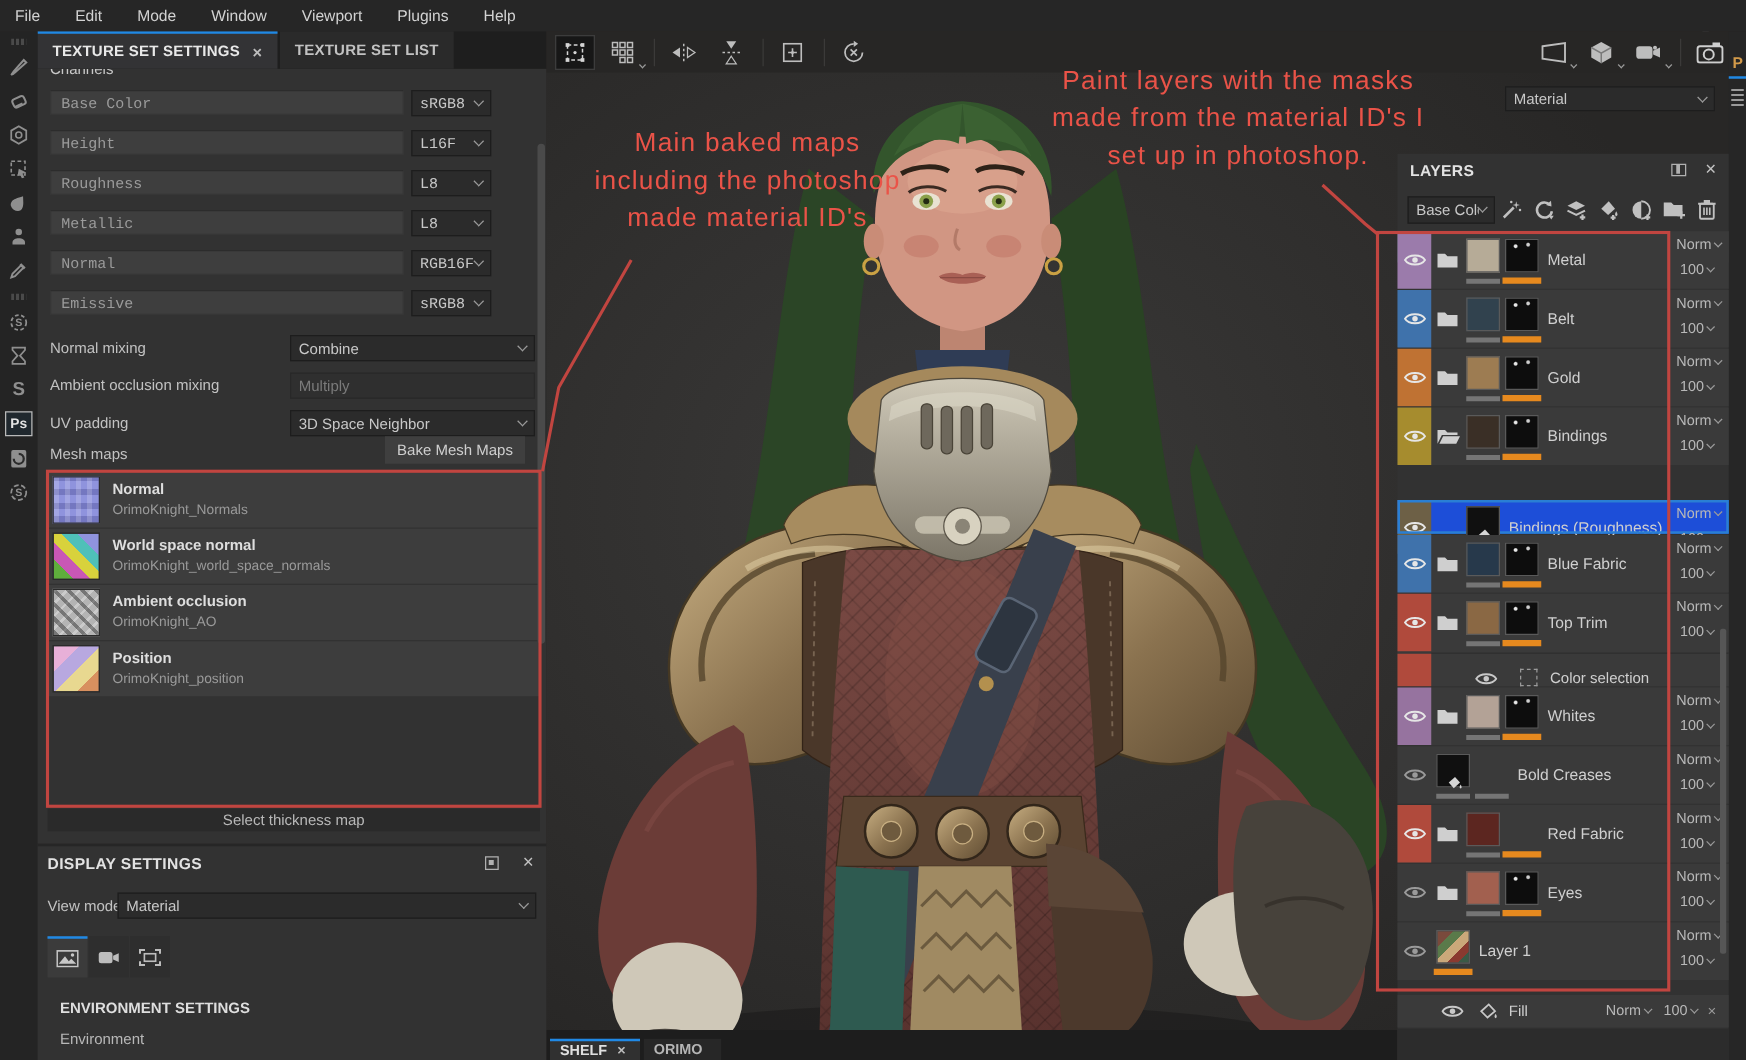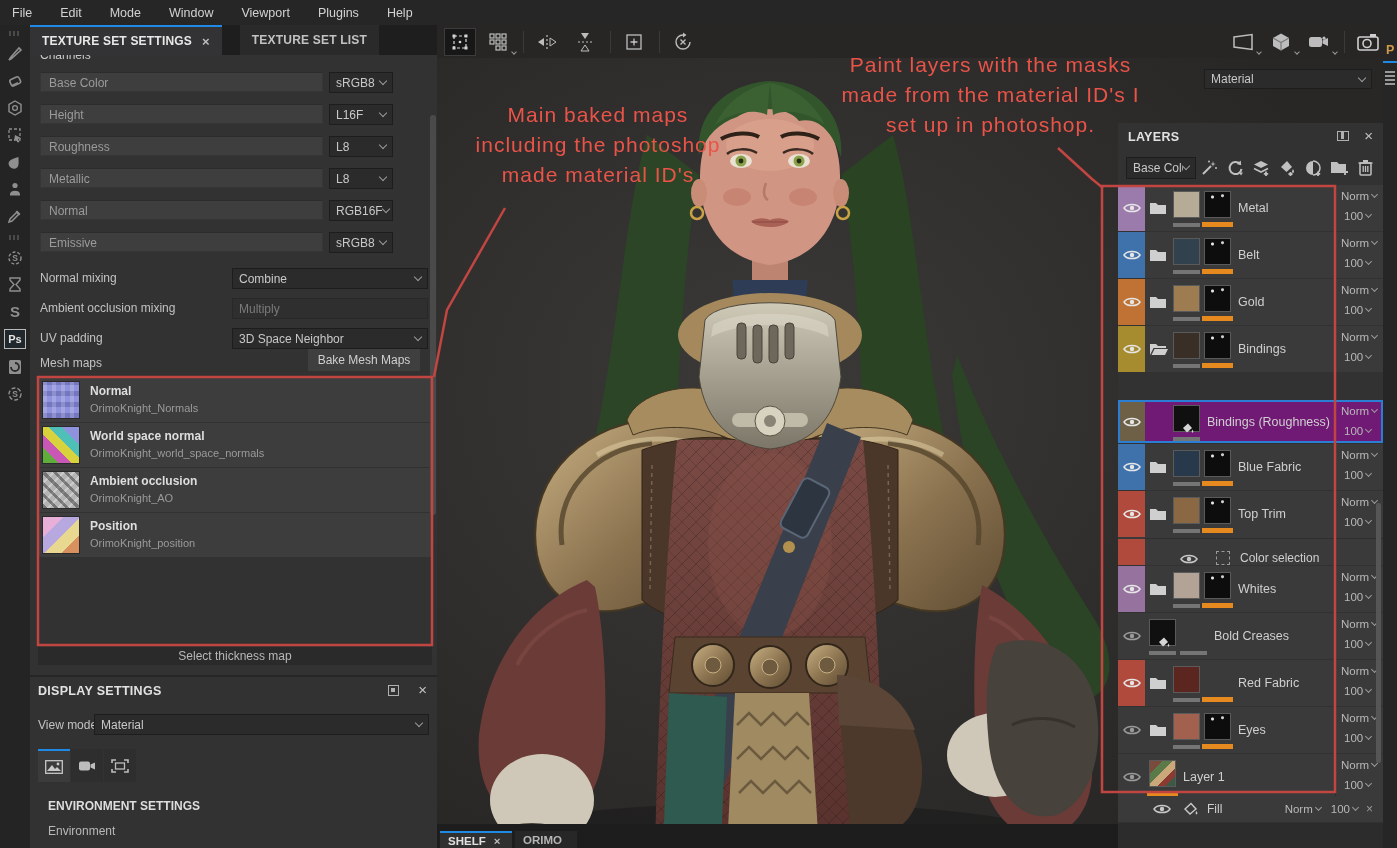--- a/index.html
+++ b/index.html
@@ -18,31 +18,31 @@
     display:flex; flex-direction:column; align-items:center; }
   .lt-icon { width:30px; height:27px; display:flex; align-items:center; justify-content:center; color:#8f8f8f; }
   .lt-handle { width:12px; height:5px; margin:6px 0 4px 0;
     background:repeating-linear-gradient(90deg,#4a4a4a 0 2px,transparent 2px 4px); }
   .lt-ps { width:22px; height:20px; border:1px solid #b9b9b9; color:#e3e3e3; font-size:11px; font-weight:bold;
     display:flex; align-items:center; justify-content:center; margin:4px 0; background:#20282e; }
   .lt-glyph { font-size:15px; color:#8f8f8f; }
 
   
   #left-tabbar { position:absolute; left:30px; top:25px; width:407px; height:30px; background:#1e1e1e; z-index:20;
-    display:flex; align-items:stretch;gap:16px; }
+    display:flex; align-items:stretch; }
   .ptab { display:flex; align-items:center; padding:0 12px; font-weight:bold; font-size:12px; letter-spacing:.2px; }
   .ptab.active { background:#333335; color:#e8e8e8; border-top:2px solid #2089e5; }
   .ptab.inactive { background:#2a2a2a; color:#c2c2c2; margin-left:2px; }
   .tab-close { margin-left:10px; color:#bdbdbd; font-size:13px; }
   #tabbar-menu-dot { position:absolute; right:30px; top:22px; width:5px; height:5px; background:#d8d8d8; }
 
   
   #ts-panel { position:absolute; left:30px; top:55px; width:407px; height:620px; background:#323232; overflow:hidden; z-index:15; }
   #channels-label { position:absolute; left:10px; top:-7px; color:#c8c8c8; font-size:12px; }
-  .ch-row { position:absolute; left:0; width:100%; height:22px; }
+  .ch-row { position:absolute; left:0; width:100%; height:22px;font-family:Liberation Mono, monospace; }
   .ch-name { position:absolute; left:10px; top:0; width:283px; height:20px; background:#3e3e3e;
     color:#9b9b9b; line-height:20px; padding-left:8px; border:1px solid #363636; border-top-color:#2c2c2c; }
   .ch-fmt { position:absolute; left:299px; top:0; width:64px; height:21px; }
   .ch-minus { position:absolute; left:375px; top:-1px; width:24px; text-align:center; color:#aaa; font-size:15px; }
   .dd { display:flex; align-items:center; justify-content:space-between; background:#2b2b2b;
     border:1px solid #1d1d1d; height:21px; padding:0 6px; color:#c8c8c8; }
   .dd.disabled { background:#2f2f2f; color:#7a7a7a; border-color:#282828; }
   .chev { width:6px; height:6px; border-right:1.5px solid #9a9a9a; border-bottom:1.5px solid #9a9a9a;
     transform:rotate(45deg); display:inline-block; flex:none; margin-top:-3px; }
   .mix-row { position:absolute; left:0; width:100%; height:24px; }
@@ -110,21 +110,21 @@
   #lp-header { position:relative; height:27px; }
   #lp-title { position:absolute; left:10px; top:7px; font-weight:bold; color:#e2e2e2; font-size:12.5px; letter-spacing:.3px; }
   #lp-dock { position:absolute; right:34px; top:8px; width:12px; height:10px; border:1.5px solid #b0b0b0; }
   #lp-dock:after { content:""; position:absolute; left:3px; top:0px; width:3px; height:7px; background:#b0b0b0; }
   #lp-close { position:absolute; right:10px; top:4px; color:#c2c2c2; font-size:15px; }
   #lp-toolbar { position:relative; height:35px; display:flex; align-items:center; }
   #lp-filter { width:70px; height:22px; margin-left:8px; }
   .lp-tool { width:26px; height:24px; display:flex; align-items:center; justify-content:center; color:#c0c0c0; }
   #lp-rows { position:absolute; left:0; top:62px; width:265px; }
   .layer-row { position:relative; background:#3a3a3a; height:46px; margin-bottom:1px; display:flex; align-items:stretch; }
-  .layer-row.selected { outline:2px solid #2a7fd4; outline-offset:-2px; height:43px; background:#701a75;margin-top:28px; }
+  .layer-row.selected { outline:2px solid #2a7fd4; outline-offset:-2px; height:27px; background:#1d4ed8;margin-top:28px; }
   .layer-row.has-sub { height:74px; }
   .lr-main { display:flex; align-items:center; height:46px; flex:1; min-width:0; }
   .layer-row.selected .lr-main { height:43px; }
   .strip { width:27px; align-self:stretch; flex:none; display:flex; align-items:center; justify-content:center; }
   .folder-slot { width:20px; margin-left:4px; flex:none; color:#cfcfcf; }
   .indent-slot { width:20px; margin-left:4px; flex:none; }
   .tslot { position:relative; width:27px; height:38px; margin-left:4px; flex:none; }
   .tthumb { position:absolute; left:0; top:2px; width:27px; height:27px; border:1px solid #5a5a5a; }
   .mask-thumb { background:#0d0d0d;
     background-image:radial-gradient(circle at 30% 20%, rgba(255,255,255,.9) 0 1px, transparent 2px),

